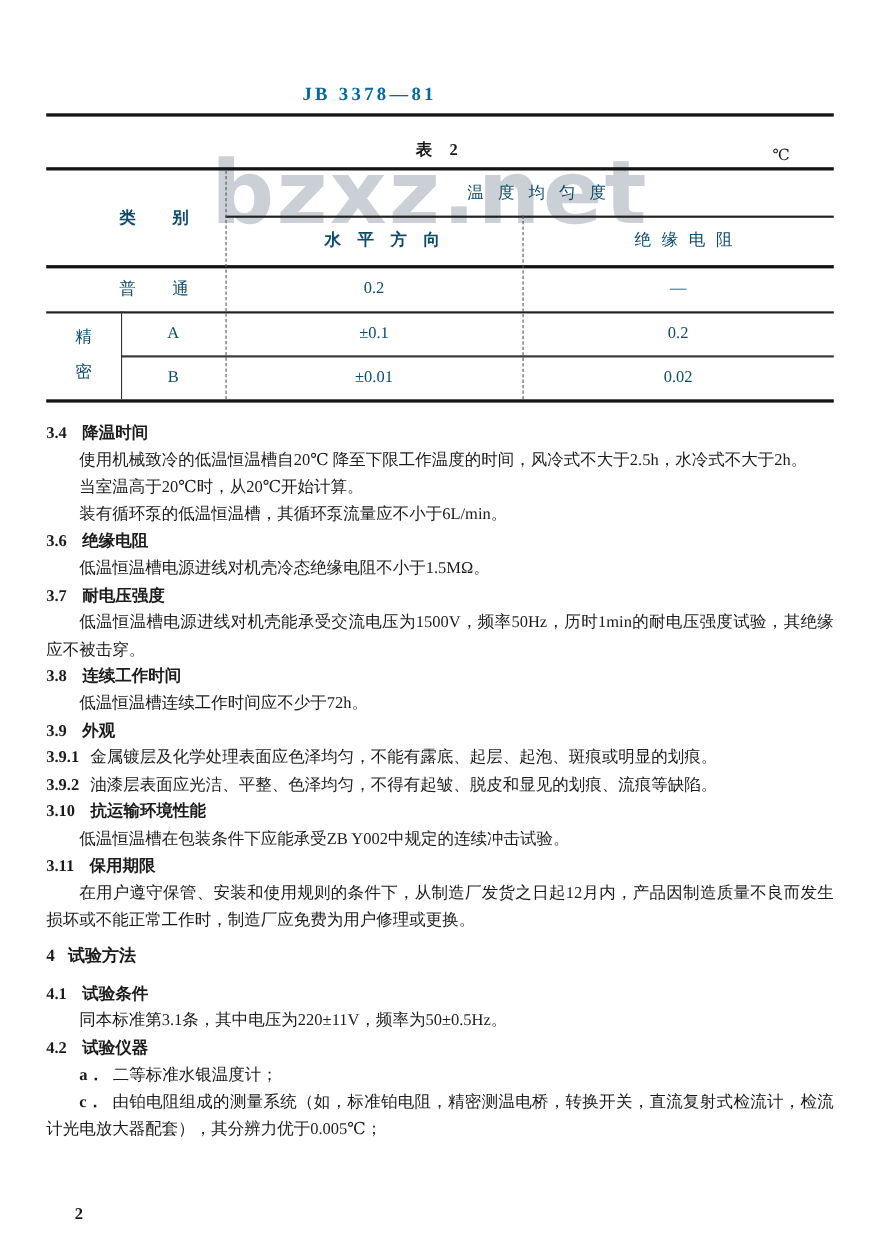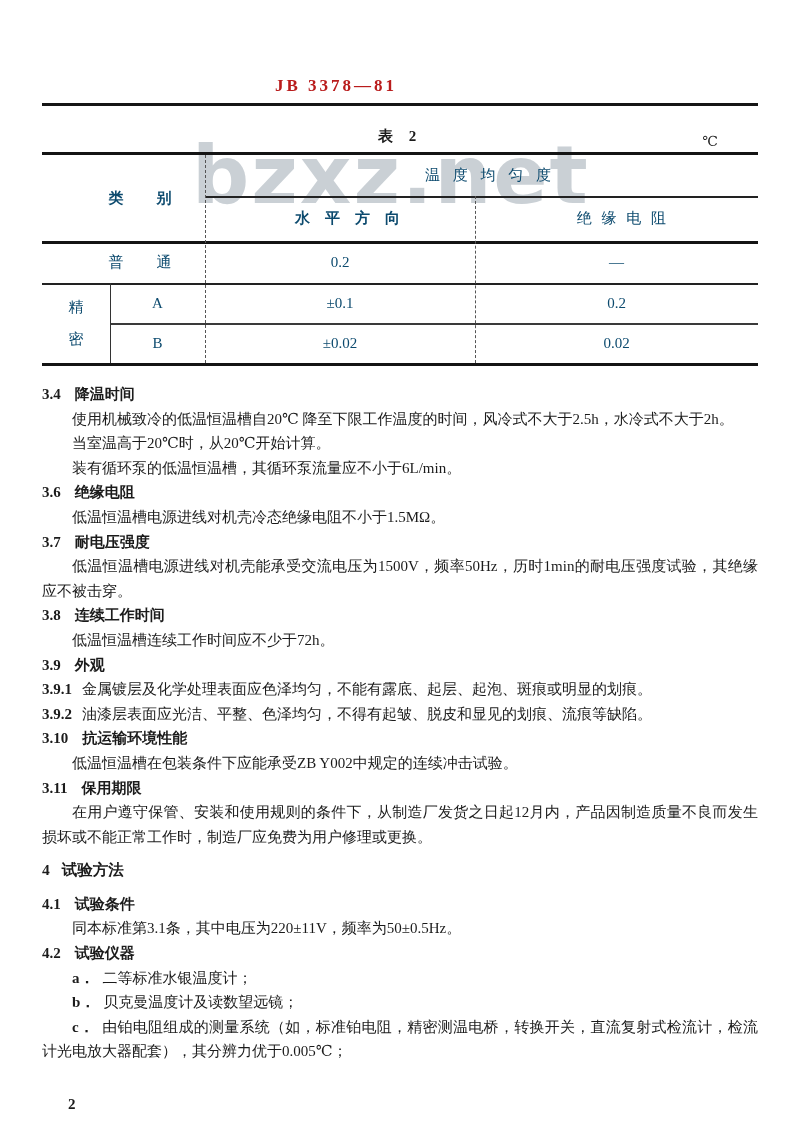--- a/index.html
+++ b/index.html
@@ -9,21 +9,21 @@
     margin:0 auto;
     background:#ffffff;
     font-family:"Liberation Serif","DejaVu Serif",serif;
     color:#1b1b1b;
     overflow:hidden;
   }
   
   .std-code{
     position:absolute;top:76px;left:0;width:672px;
     text-align:center;font-weight:bold;font-size:17px;letter-spacing:3px;
-    color:#b91c1c;
+    color:#0369a1;
   }
   .top-rule{
     position:absolute;left:42px;top:103px;width:716px;height:3px;
     background:#151515;
   }
   
   .watermark{
     position:absolute;left:192px;top:136px;
     font-family:"DejaVu Sans","Liberation Sans",sans-serif;
     font-weight:bold;font-size:80px;line-height:1;
@@ -112,21 +112,21 @@
     <div class="cell" style="left:433px;top:86px;width:283px;height:42px;">—</div>
 
     <div class="cell" style="left:0;top:128px;width:68px;height:80px;">
       <span class="stacked">精密</span>
     </div>
     <div class="cell" style="left:68px;top:128px;width:95px;height:40px;">A</div>
     <div class="cell" style="left:163px;top:128px;width:270px;height:40px;">±0.1</div>
     <div class="cell" style="left:433px;top:128px;width:283px;height:40px;">0.2</div>
 
     <div class="cell" style="left:68px;top:168px;width:95px;height:40px;">B</div>
-    <div class="cell" style="left:163px;top:168px;width:270px;height:40px;">±0.02</div>
+    <div class="cell" style="left:163px;top:168px;width:270px;height:40px;">±0.01</div>
     <div class="cell" style="left:433px;top:168px;width:283px;height:40px;">0.02</div>
   </div>
 
   <div class="body-text">
       <div class="sec-h"><span class="num">3.4</span>降温时间</div>
       <div class="sec-p">使用机械致冷的低温恒温槽自20℃ 降至下限工作温度的时间，风冷式不大于2.5h，水冷式不大于2h。</div>
       <div class="sec-p">当室温高于20℃时，从20℃开始计算。</div>
       <div class="sec-p">装有循环泵的低温恒温槽，其循环泵流量应不小于6L/min。</div>
       <div class="sec-h"><span class="num">3.6</span>绝缘电阻</div>
       <div class="sec-p">低温恒温槽电源进线对机壳冷态绝缘电阻不小于1.5MΩ。</div>
@@ -139,18 +139,17 @@
       <div class="sec-pn"><span class="num">3.9.2</span>油漆层表面应光洁、平整、色泽均匀，不得有起皱、脱皮和显见的划痕、流痕等缺陷。</div>
       <div class="sec-h"><span class="num">3.10</span>抗运输环境性能</div>
       <div class="sec-p">低温恒温槽在包装条件下应能承受ZB Y002中规定的连续冲击试验。</div>
       <div class="sec-h"><span class="num">3.11</span>保用期限</div>
       <div class="sec-p">在用户遵守保管、安装和使用规则的条件下，从制造厂发货之日起12月内，产品因制造质量不良而发生损坏或不能正常工作时，制造厂应免费为用户修理或更换。</div>
       <div class="sec-h1"><span class="num">4</span>试验方法</div>
       <div class="sec-h"><span class="num">4.1</span>试验条件</div>
       <div class="sec-p">同本标准第3.1条，其中电压为220±11V，频率为50±0.5Hz。</div>
       <div class="sec-h"><span class="num">4.2</span>试验仪器</div>
       <div class="sec-li"><span class="num">a．</span>二等标准水银温度计；</div>
-      <div class="sec-li"><span class="num">b．</span>贝克曼温度计及读数望远镜；</div>
       <div class="sec-li"><span class="num">c．</span>由铂电阻组成的测量系统（如，标准铂电阻，精密测温电桥，转换开关，直流复射式检流计，检流计光电放大器配套），其分辨力优于0.005℃；</div>
     </div>
 
   <div class="page-num">2</div>
 </div>
 
 </body></html>

